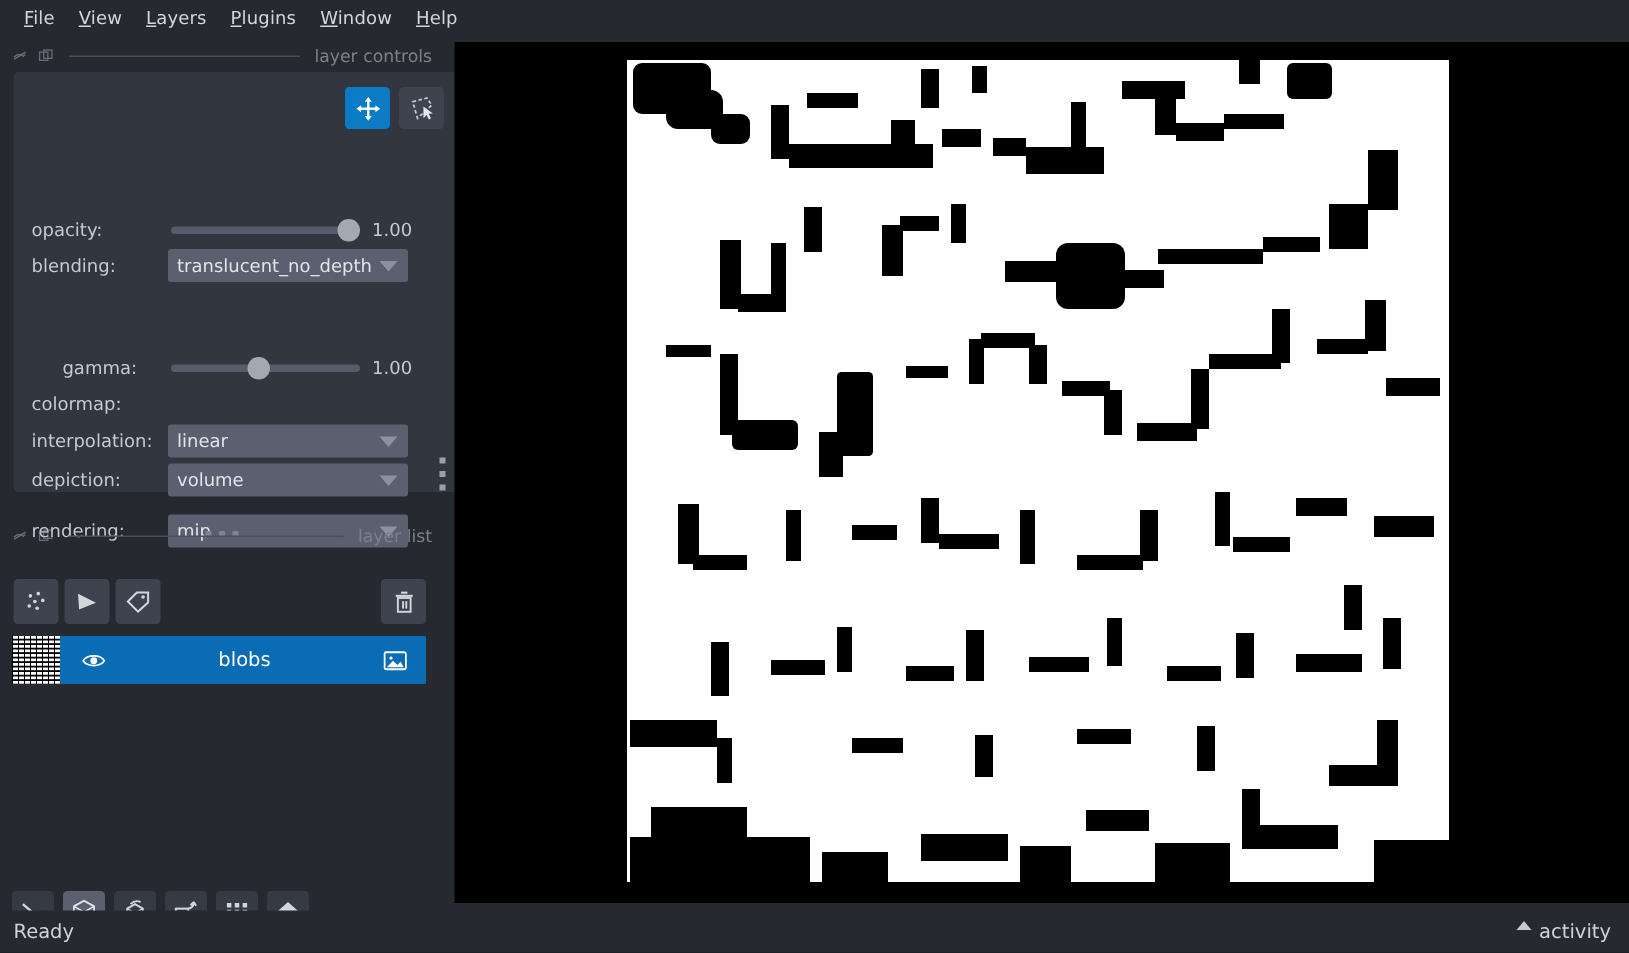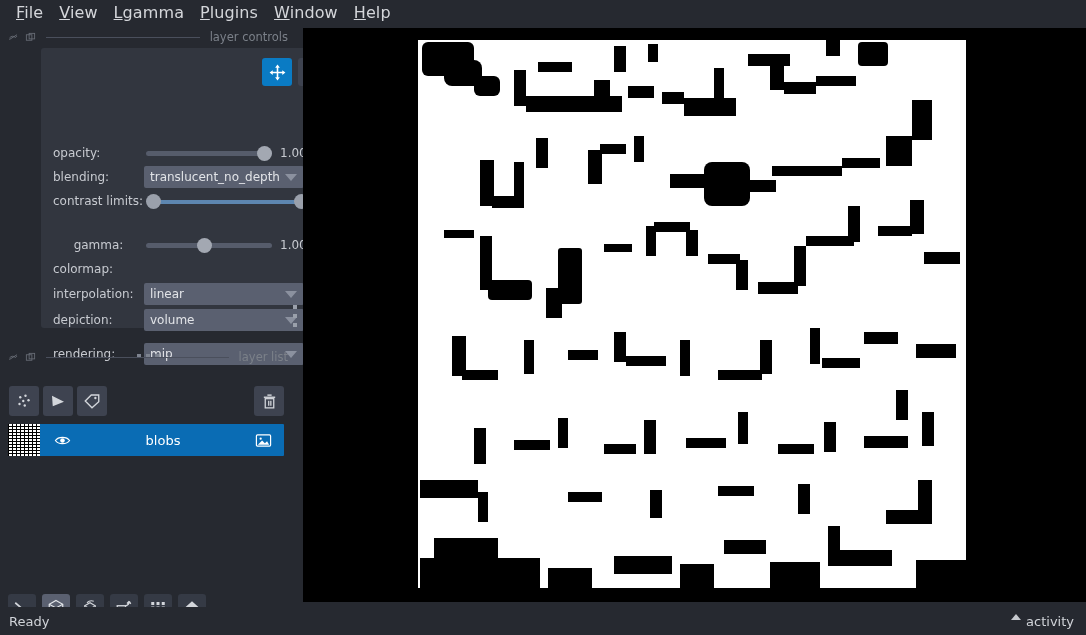--- a/index.html
+++ b/index.html
@@ -10,21 +10,21 @@
     overflow: hidden;
   }
   #app { position: relative; width: 1086px; height: 635px; }
 
   
   .menubar {
     position: absolute; left: 0; top: 0; width: 1086px; height: 24px;
     background: #262930; display: flex; align-items: center; padding-left: 8px;
   }
   .menu-item {
-    color: #d4d6da; font-size: 16px; padding: 3px 8px; letter-spacing: .1px;
+    color: #d4d6da; font-size: 12px; padding: 3px 8px; letter-spacing: .1px;
     cursor: default; white-space: nowrap; text-align: center;
   }
   .menu-item .acc { text-decoration: underline; }
 
   
   .left-dock {
     position: absolute; left: 0; top: 24px; width: 296px; height: 583px;
     background: #262930;
   }
 
@@ -39,21 +39,21 @@
   .dock-title .rule {
     flex: 1; height: 1px; background: #4a4f5c; margin: 0 4px;
   }
   .dock-title .tlabel {
     color: #7b8089; font-size: 11.5px; white-space: nowrap;
   }
 
   
   .controls-panel {
     position: absolute; left: 9px; top: 24px; width: 297px; height: 280px;
-    background: #32363f; border-radius: 3px; margin-left: 32px;
+    background: #32363f; border-radius: 3px;
   }
   .mode-row {
     position: absolute; right: 10px; top: 10px; display: flex; gap: 6px;
   }
   .mode-btn {
     width: 30px; height: 28px; border-radius: 3px; background: #3e4350;
     display: flex; align-items: center; justify-content: center; cursor: pointer;
   }
   .mode-btn.active { background: #0a7bc4; }
 
@@ -202,21 +202,21 @@
   .activity .alabel { color: #d0d3d8; font-size: 13px; }
 </style>
 </head>
 <body>
 
 <div id="app">
 
   <div class="menubar">
     <div class="menu-item"><span class="acc">F</span><span>ile</span></div>
     <div class="menu-item"><span class="acc">V</span><span>iew</span></div>
-    <div class="menu-item"><span class="acc">L</span><span>gamma</span></div>
+    <div class="menu-item"><span class="acc">L</span><span>ayers</span></div>
     <div class="menu-item"><span class="acc">P</span><span>lugins</span></div>
     <div class="menu-item"><span class="acc">W</span><span>indow</span></div>
     <div class="menu-item"><span class="acc">H</span><span>elp</span></div>
   </div>
 
   <div class="left-dock">
 
     <div class="dock-title" style="top:4px;">
       <svg class="tiny-ic" viewBox="0 0 16 16">
         <path d="M2 9 Q6 4 11 8 L13 6 M2 11 L13 4" stroke="#9aa0ab" stroke-width="1.4" fill="none"></path>
@@ -259,31 +259,20 @@
       <div class="ctl-row" style="top:118px;">
         <div class="ctl-label">blending:</div>
         <div class="ctl-field">
           <div class="combo">
             <span class="cval">translucent_no_depth</span>
             <span class="arrow"></span>
           </div>
         </div>
       </div>
 
-      <div class="ctl-row" style="top:142px;">
-        <div class="ctl-label">contrast limits:</div>
-        <div class="ctl-field">
-          <div class="rslider">
-            <div class="groove"></div>
-            <div class="fill"></div>
-            <div class="knob" style="left:2px;"></div>
-            <div class="knob" style="left:150px;"></div>
-          </div>
-        </div>
-      </div>
 
 
       <div class="ctl-row" style="top:186px;text-align:center;">
         <div class="ctl-label">gamma:</div>
         <div class="ctl-field">
           <div class="slider">
             <div class="groove"></div>
             <div class="knob" style="left:53px;"></div>
           </div>
           <div class="val-text">1.00</div>

